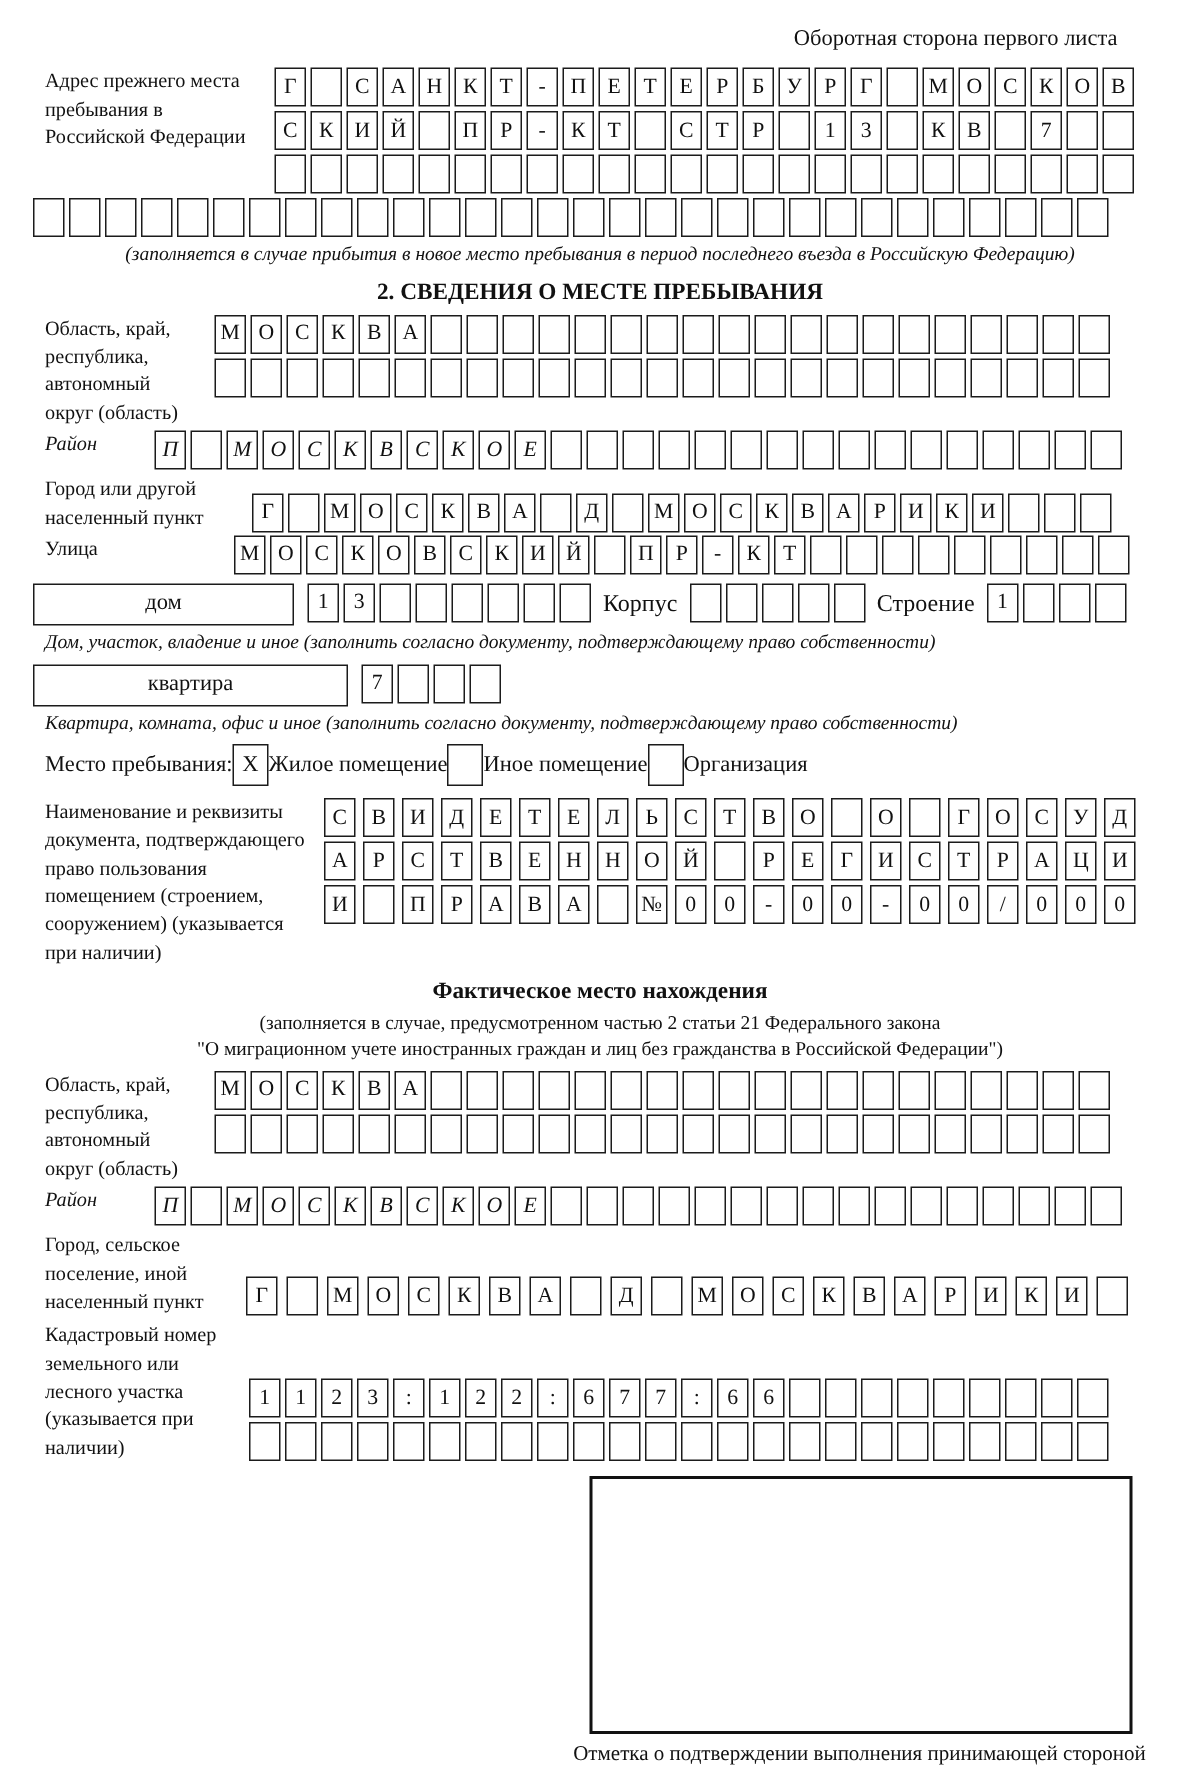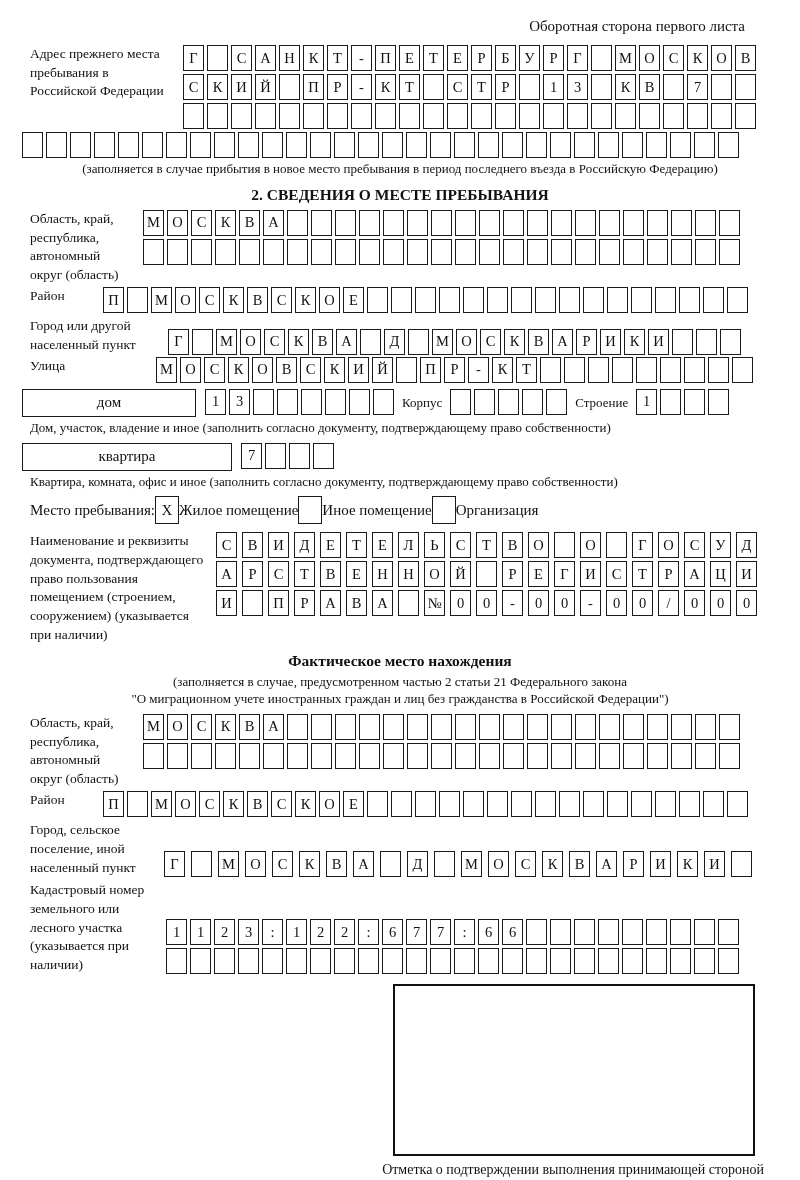--- a/index.html
+++ b/index.html
@@ -4,41 +4,41 @@
 <style>
   html,body{margin:0;padding:0;background:#fff;}
   .page{
     position:relative;width:800px;height:1180px;box-sizing:border-box;
     margin:0 auto;padding-top:18px;background:#fff;overflow:hidden;
     font-family:"Liberation Serif","DejaVu Serif",serif;color:#111;
   }
   .corner{ text-align:right;padding-right:55px;font-size:15px; }
   .row{ display:flex;align-items:flex-start; }
   .ml22{ margin-left:22px; } .ml30{ margin-left:30px; }
-  .mt2{margin-top:2px;} .mt3{margin-top:3px;} .mt4{margin-top:4px;align-items:flex-end;}
+  .mt2{margin-top:2px;} .mt3{margin-top:3px;font-style:italic;} .mt4{margin-top:4px;align-items:flex-end;}
   .mt6{margin-top:6px;} .mt8{margin-top:8px;} .mt10{margin-top:10px;}
   .lbl{ font-size:13.5px;line-height:1.38;flex:0 0 auto;padding-right:8px; }
   .w145{width:145px;} .w105{width:105px;} .w65{width:65px;} .w130{width:130px;}
   .w118{width:118px;} .w178{width:178px;} .w126{width:126px;} .w128{width:128px;}
   .grid{ display:flex;flex-direction:column;row-gap:3px; }
   .cells{ display:flex;gap:3px; }
   .cells.gap5{ gap:5px; } .cells.gap6{ gap:6px; }
   .cell{
     box-sizing:border-box;width:21px;height:26px;border:1.6px solid #1b1b1b;
     display:flex;align-items:center;justify-content:center;
     font-size:14.5px;background:#fff;flex:0 0 auto;
   }
   .cell.big{ width:24px;height:28px;font-size:15px; }
   .wordbox{
     box-sizing:border-box;border:1.8px solid #1b1b1b;height:28px;
     display:flex;align-items:center;justify-content:center;
     font-size:15px;flex:0 0 auto;background:#fff;
   }
   .wb174{ width:174px;margin-right:9px; } .wb210{ width:210px;margin-right:9px; }
-  .inlbl{ font-size:13px;line-height:28px;margin:0 8px;flex:0 0 auto; }
+  .inlbl{ font-size:16px;line-height:28px;margin:0 8px;flex:0 0 auto; }
   .note{ font-size:13px;line-height:1.3; }
   .center{ text-align:center; }
   .h2{ font-size:15.5px;font-weight:bold;text-align:center;margin-top:8px; }
   .mestorow{ display:flex;align-items:center;column-gap:0;font-size:15px;font-family:Liberation Serif, serif; }
   .choosenote{ width:300px;margin-left:160px;text-align:center; }
   .stamp{
     box-sizing:border-box;border:2px solid #111;width:362px;height:172px;
     margin-left:393px;background:#fff;
   }
   .stampnote{ width:390px;margin-left:378px;text-align:center;font-size:14px;line-height:1.42; }

